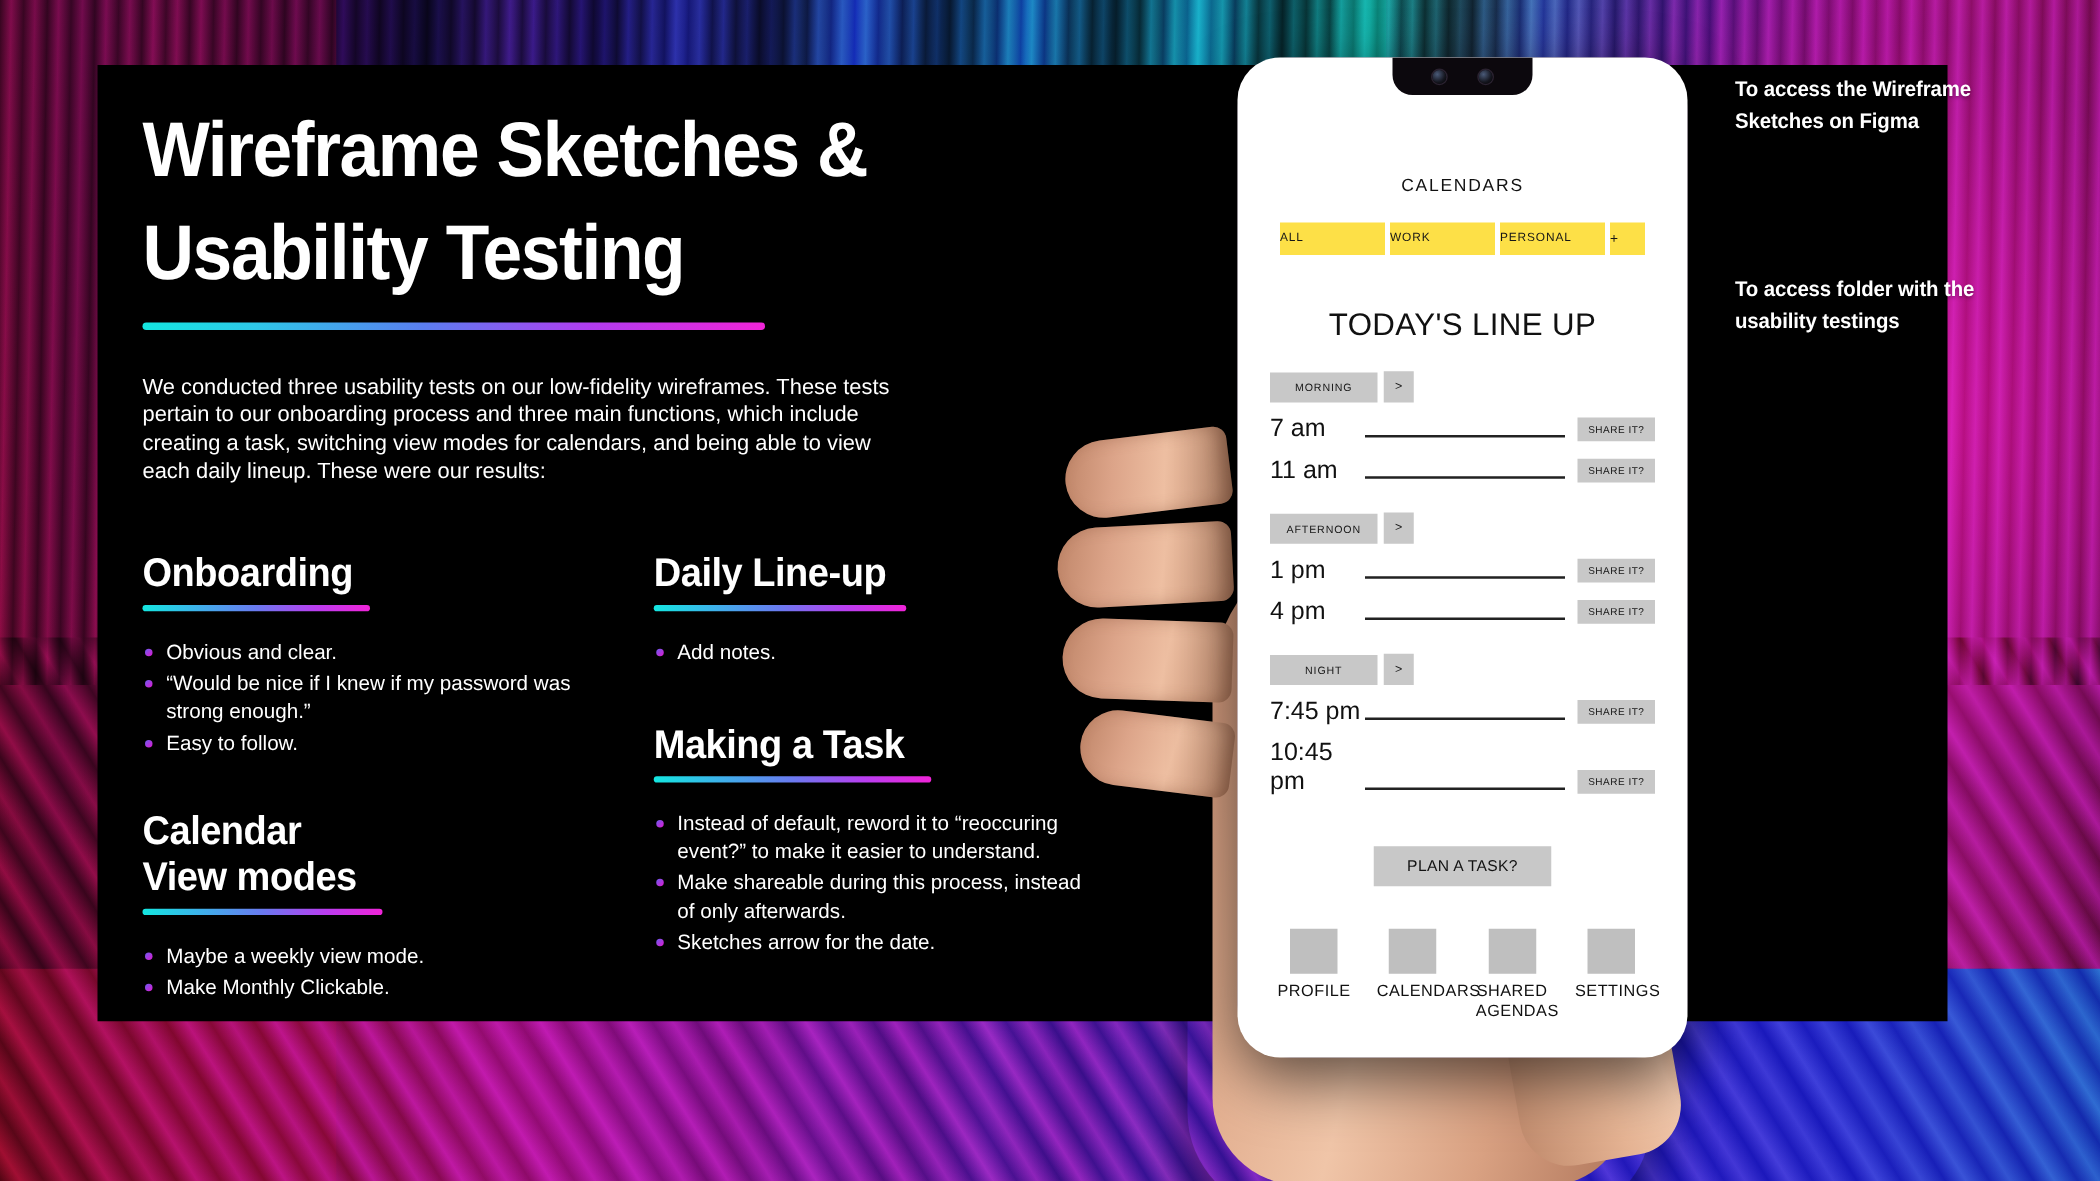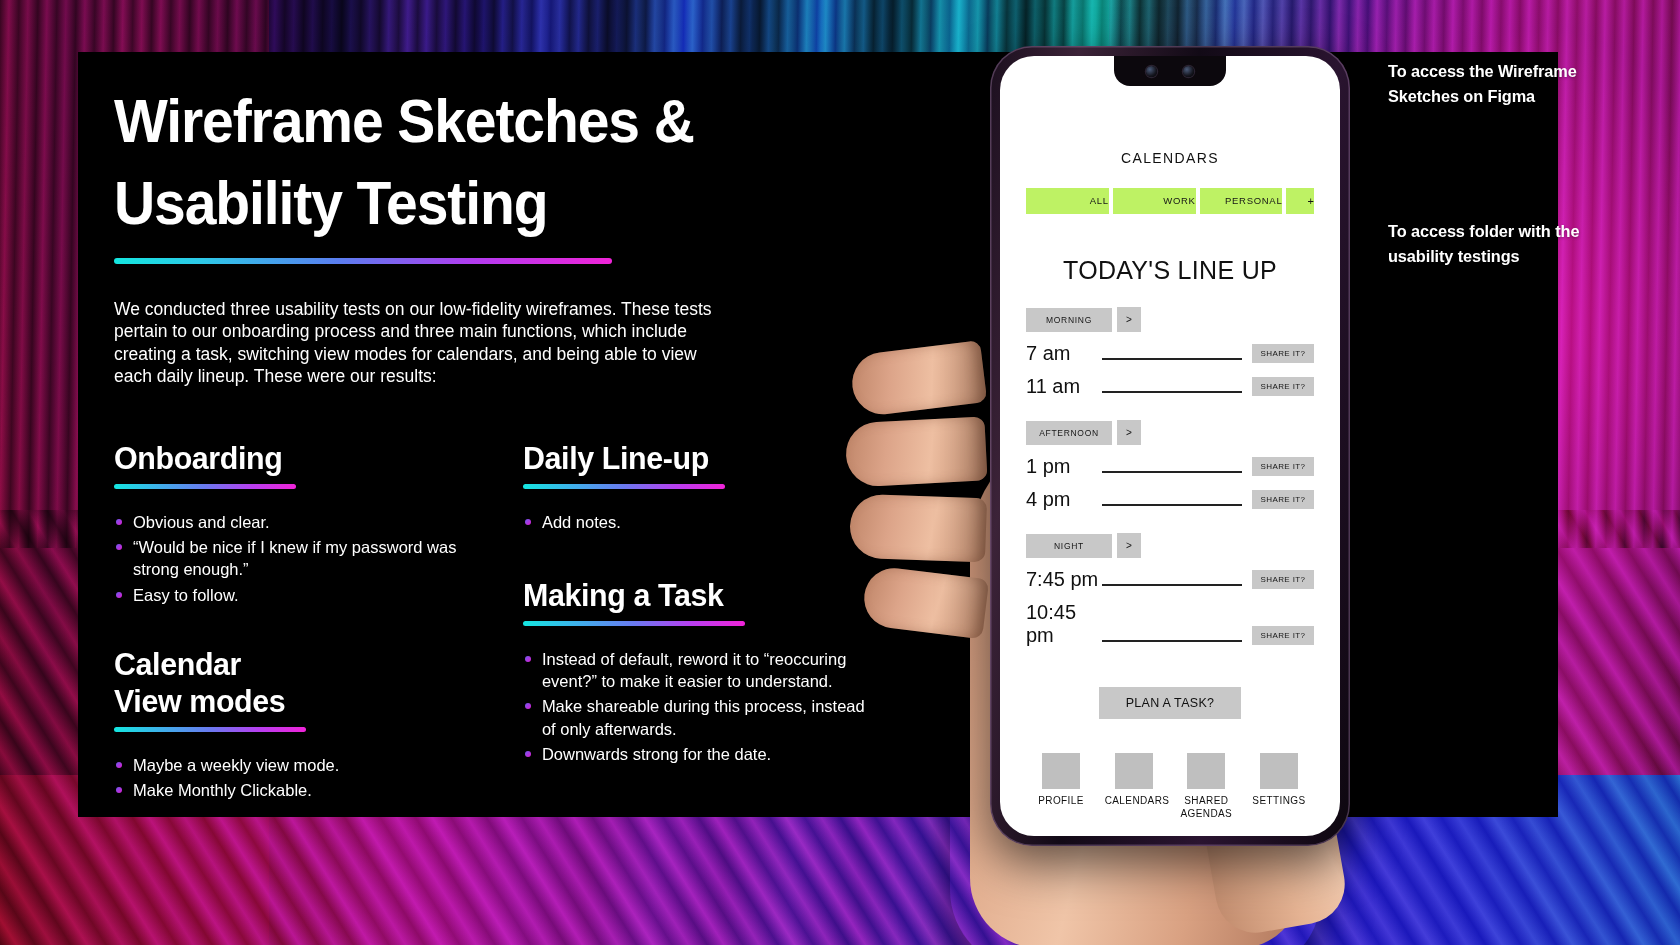--- a/index.html
+++ b/index.html
@@ -152,21 +152,20 @@
     border-radius:130px 100px 70px 80px;
     box-shadow:0 22px 50px rgba(0,0,0,0.45);
   }
 
   
   #phone {
     position:absolute; left:990px; top:46px; width:360px; height:800px; z-index:5;
     background:linear-gradient(100deg,#1b0f1e 0%,#3c2338 18%,#120a16 42%,#2a1430 70%,#0d070f 100%);
     border-radius:42px;
     box-shadow:0 18px 48px rgba(0,0,0,0.6), inset 0 0 0 1.5px rgba(180,140,190,0.35);
-    padding:10px;
   }
   #screen {
     position:relative; width:100%; height:100%;
     background:#fff; border-radius:34px; overflow:hidden;
   }
   #notch {
     position:absolute; left:50%; top:0; transform:translateX(-50%);
     width:112px; height:30px; background:#0c080d;
     border-radius:0 0 16px 16px; z-index:9;
     display:flex; align-items:center; justify-content:center; gap:26px;
@@ -174,22 +173,22 @@
   .cam { width:11px; height:11px; border-radius:50%;
     background:radial-gradient(circle at 35% 32%, #4a5a78 0%, #15161f 60%, #000 100%);
     box-shadow:0 0 0 1.2px #2a2230; }
 
   
   #ui { position:absolute; inset:0; padding:58px 26px 0 26px; }
   .cal-title { text-align:center; font-size:14px; letter-spacing:1.4px; color:#111; margin-top:36px; }
 
   .tabrow { display:flex; gap:4px; margin-top:22px; justify-content:center; }
   .tab {
-    background:#bef264; color:#161616; font-size:9.5px; letter-spacing:0.7px;
-    padding:7px 0; text-align:right;
+    background:#fde047; color:#161616; font-size:9.5px; letter-spacing:0.7px;
+    padding:7px 0; text-align:left;
   }
   .tab.w-all { width:84px; }
   .tab.w-work { width:84px; }
   .tab.w-pers { width:84px; }
   .tab.w-plus { width:28px; font-size:11px; letter-spacing:0; }
 
   .lineup { text-align:center; font-size:25px; letter-spacing:0.3px; color:#111; margin-top:42px; }
 
   .blockrow { display:flex; gap:5px; margin-top:22px; align-items:center; }
   .blockbtn {
@@ -211,21 +210,21 @@
 
   .plantask {
     display:block; margin:40px auto 0 auto; width:142px;
     background:#c8c8c8; color:#111; font-size:12.5px; letter-spacing:0.3px;
     padding:9px 0; text-align:center;
   }
 
   .navrow { display:flex; justify-content:space-between; margin-top:34px; padding:0 6px; }
   .navitem { width:58px; text-align:center; }
   .navbox { width:38px; height:36px; background:#bfbfbf; margin:0 auto; }
-  .navlabel { font-size:10px; letter-spacing:0.4px; color:#111; margin-top:6px; line-height:1.25; }
+  .navlabel { font-size:13px; letter-spacing:0.4px; color:#111; margin-top:6px; line-height:1.25; }
 </style>
 </head>
 <body>
 
 <div id="bg">
   <div class="bg-base"></div>
   <div class="bg-left-glow"></div>
   <div class="bg-right-glow"></div>
   <div class="bg-top-stripes"></div>
   <div class="bg-bottom-color"></div>
@@ -275,21 +274,21 @@
       <ul class="blist">
         <li>Add notes.</li>
       </ul>
 
       <div class="gap-mkt">
         <h2 class="sec">Making a Task</h2>
         <div class="sec-rule rule-mkt"></div>
         <ul class="blist">
           <li>Instead of default, reword it to “reoccuring event?” to make it easier to understand.</li>
           <li>Make shareable during this process, instead of only afterwards.</li>
-          <li>Downwards strong for the date.</li>
+          <li>Sketches arrow for the date.</li>
         </ul>
       </div>
 
     </div>
   </div>
 </div>
 
 <div id="hand">
   <div class="hand-shadow"></div>
   <div class="palm"></div>

